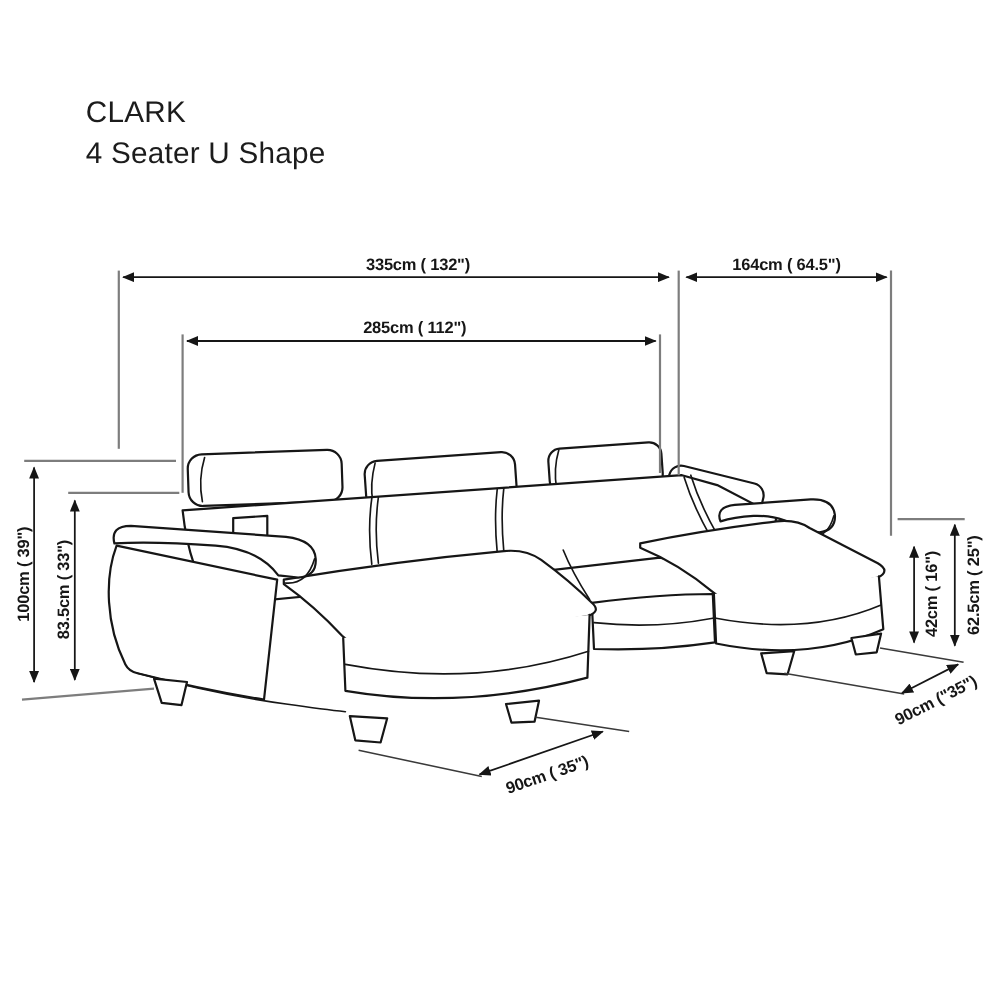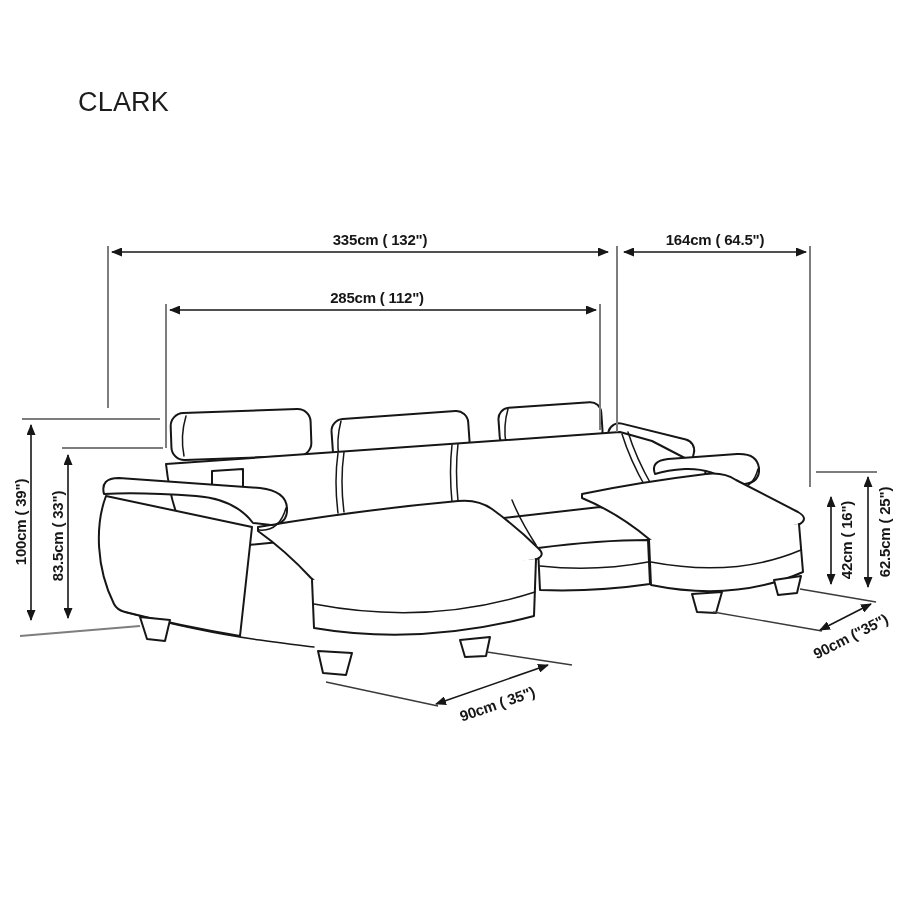--- a/index.html
+++ b/index.html
@@ -16,20 +16,21 @@
   .sofa{stroke:#161616;stroke-width:2;fill:#ffffff;stroke-linecap:round;stroke-linejoin:round;}
   .sofa-thin{stroke:#161616;stroke-width:1.5;fill:none;stroke-linecap:round;}
 </style>
 </head>
 <body>
 
 <div class="stage">
 
   <div class="title-block">
     <div>CLARK</div>
+    <div>4 Seater U Shape</div>
   </div>
 
   <svg width="900" height="900" viewBox="0 0 900 900">
     <defs>
       <marker id="arr" viewBox="0 0 11 9" refX="10" refY="4.5" markerWidth="11" markerHeight="9" markerUnits="userSpaceOnUse" orient="auto-start-reverse">
         <path d="M0,0 L11,4.5 L0,9 Z" fill="#161616"></path>
       </marker>
     </defs>
 
     <g class="sofa">

